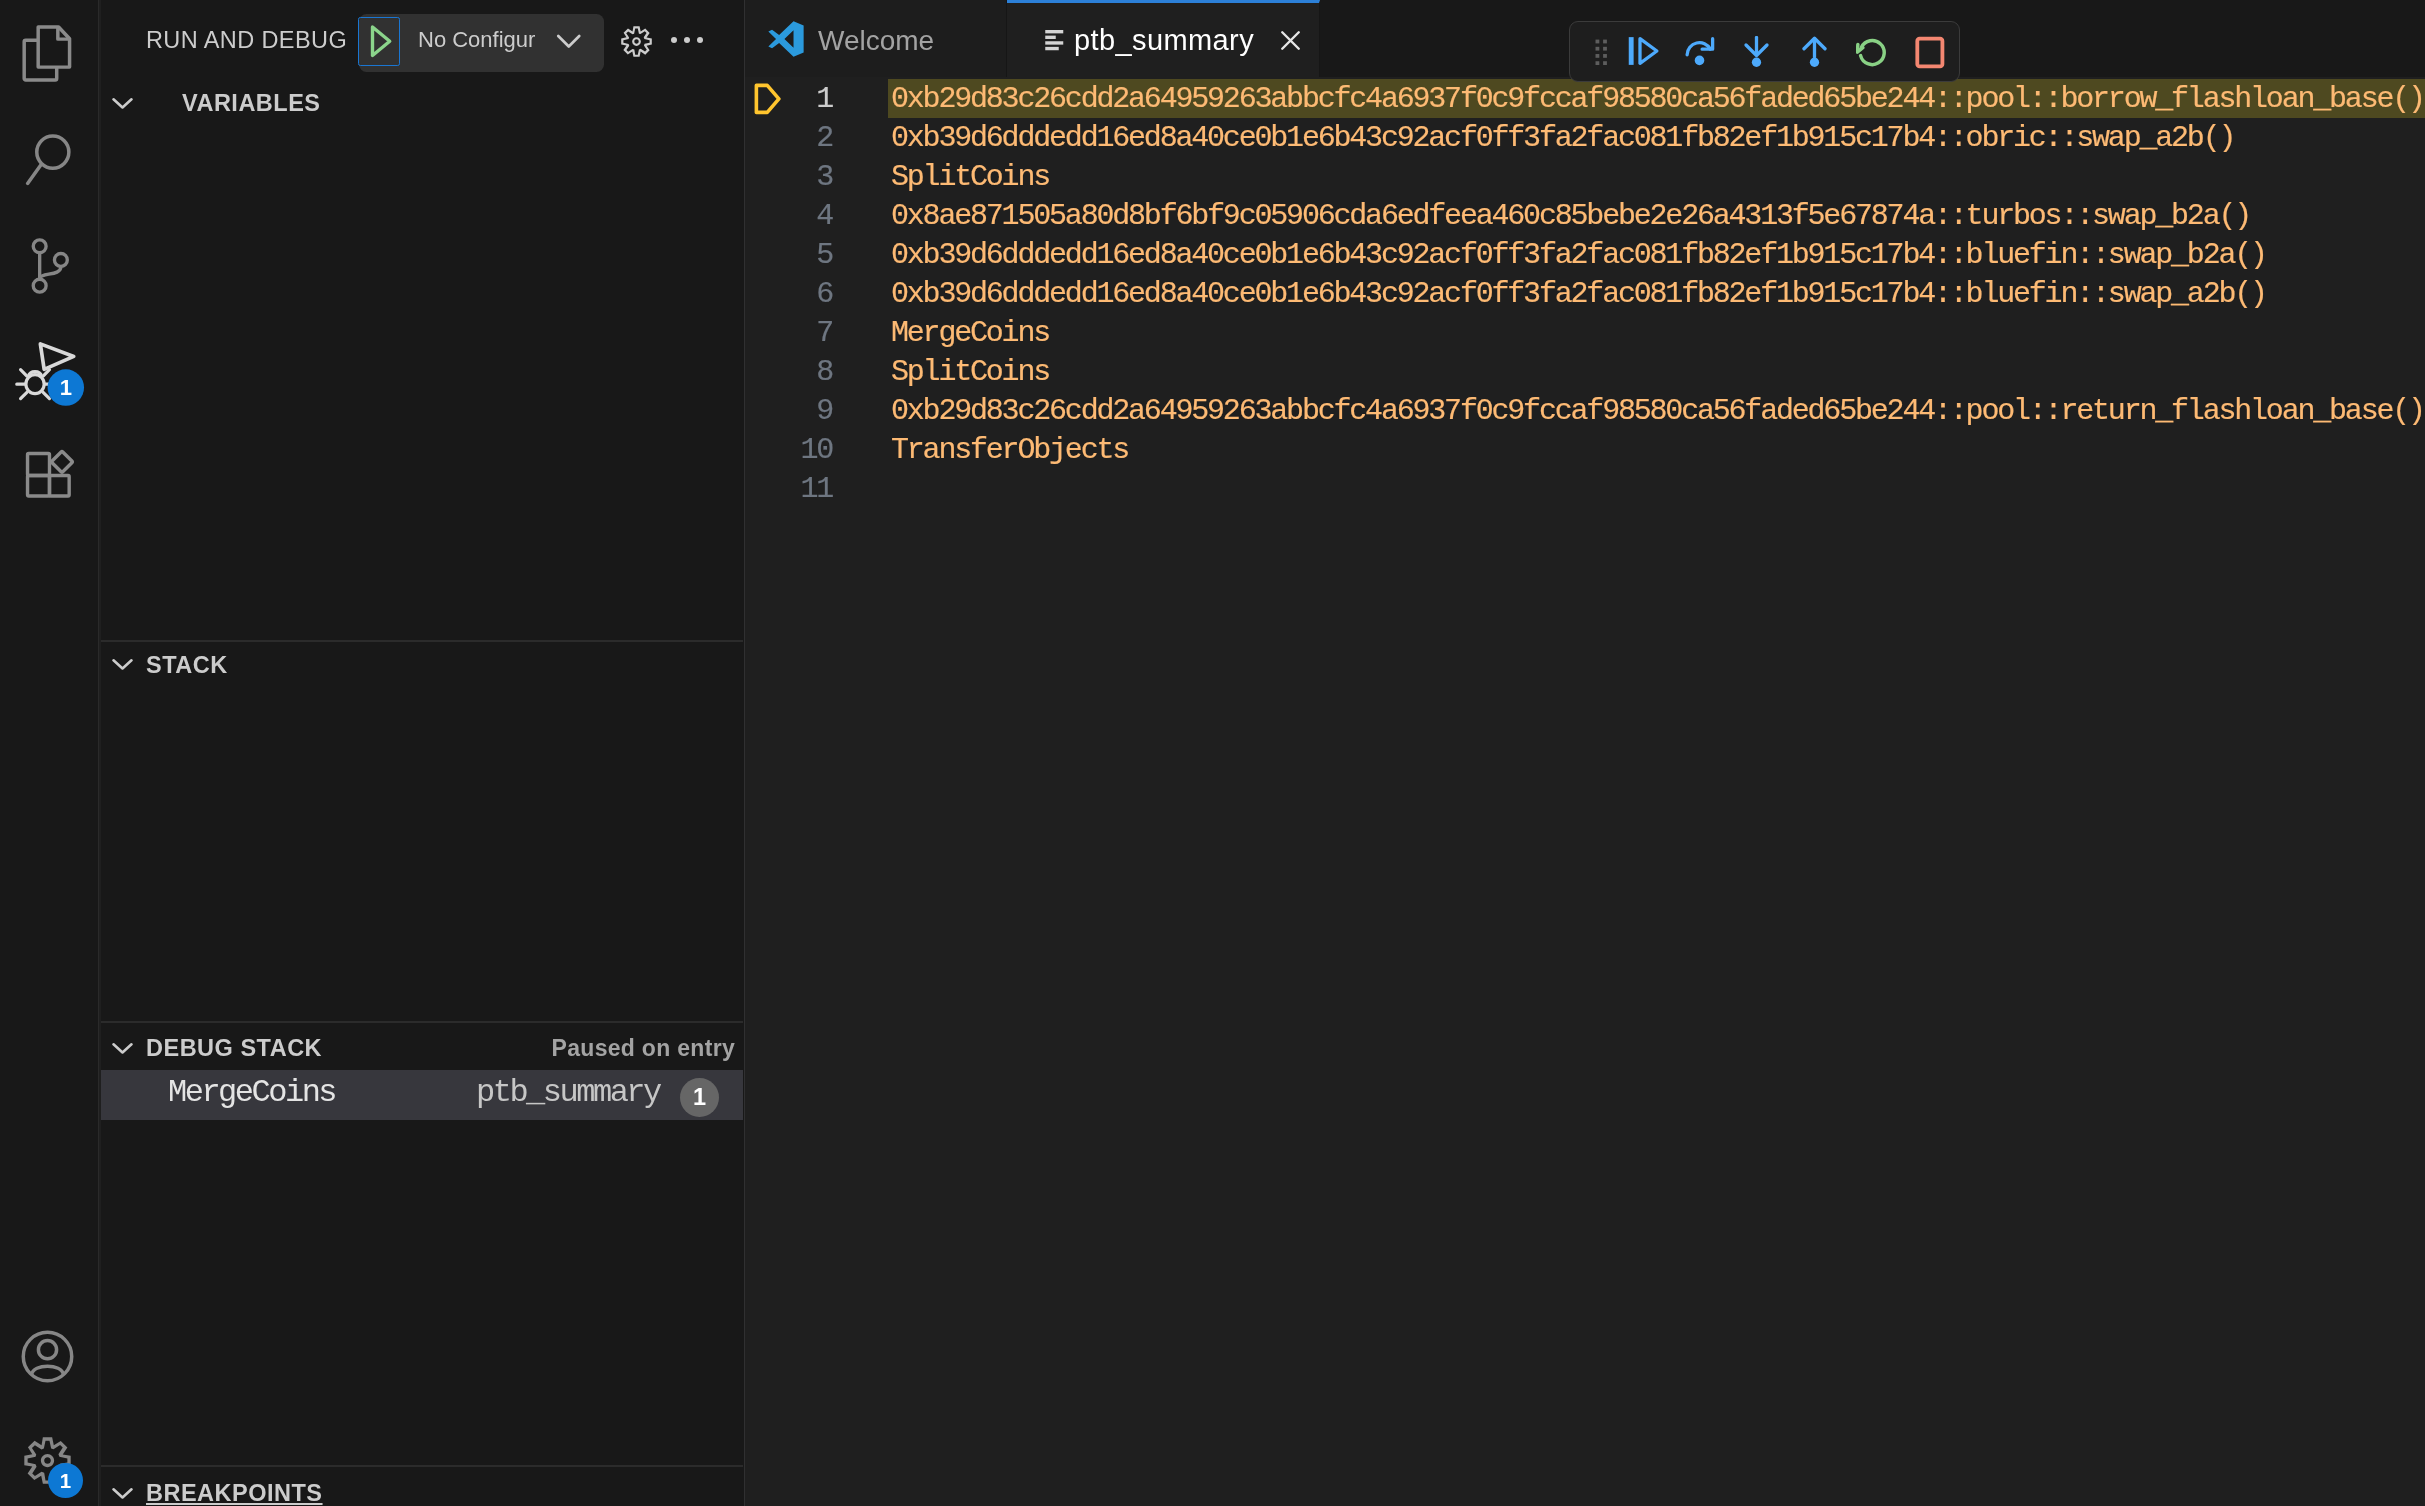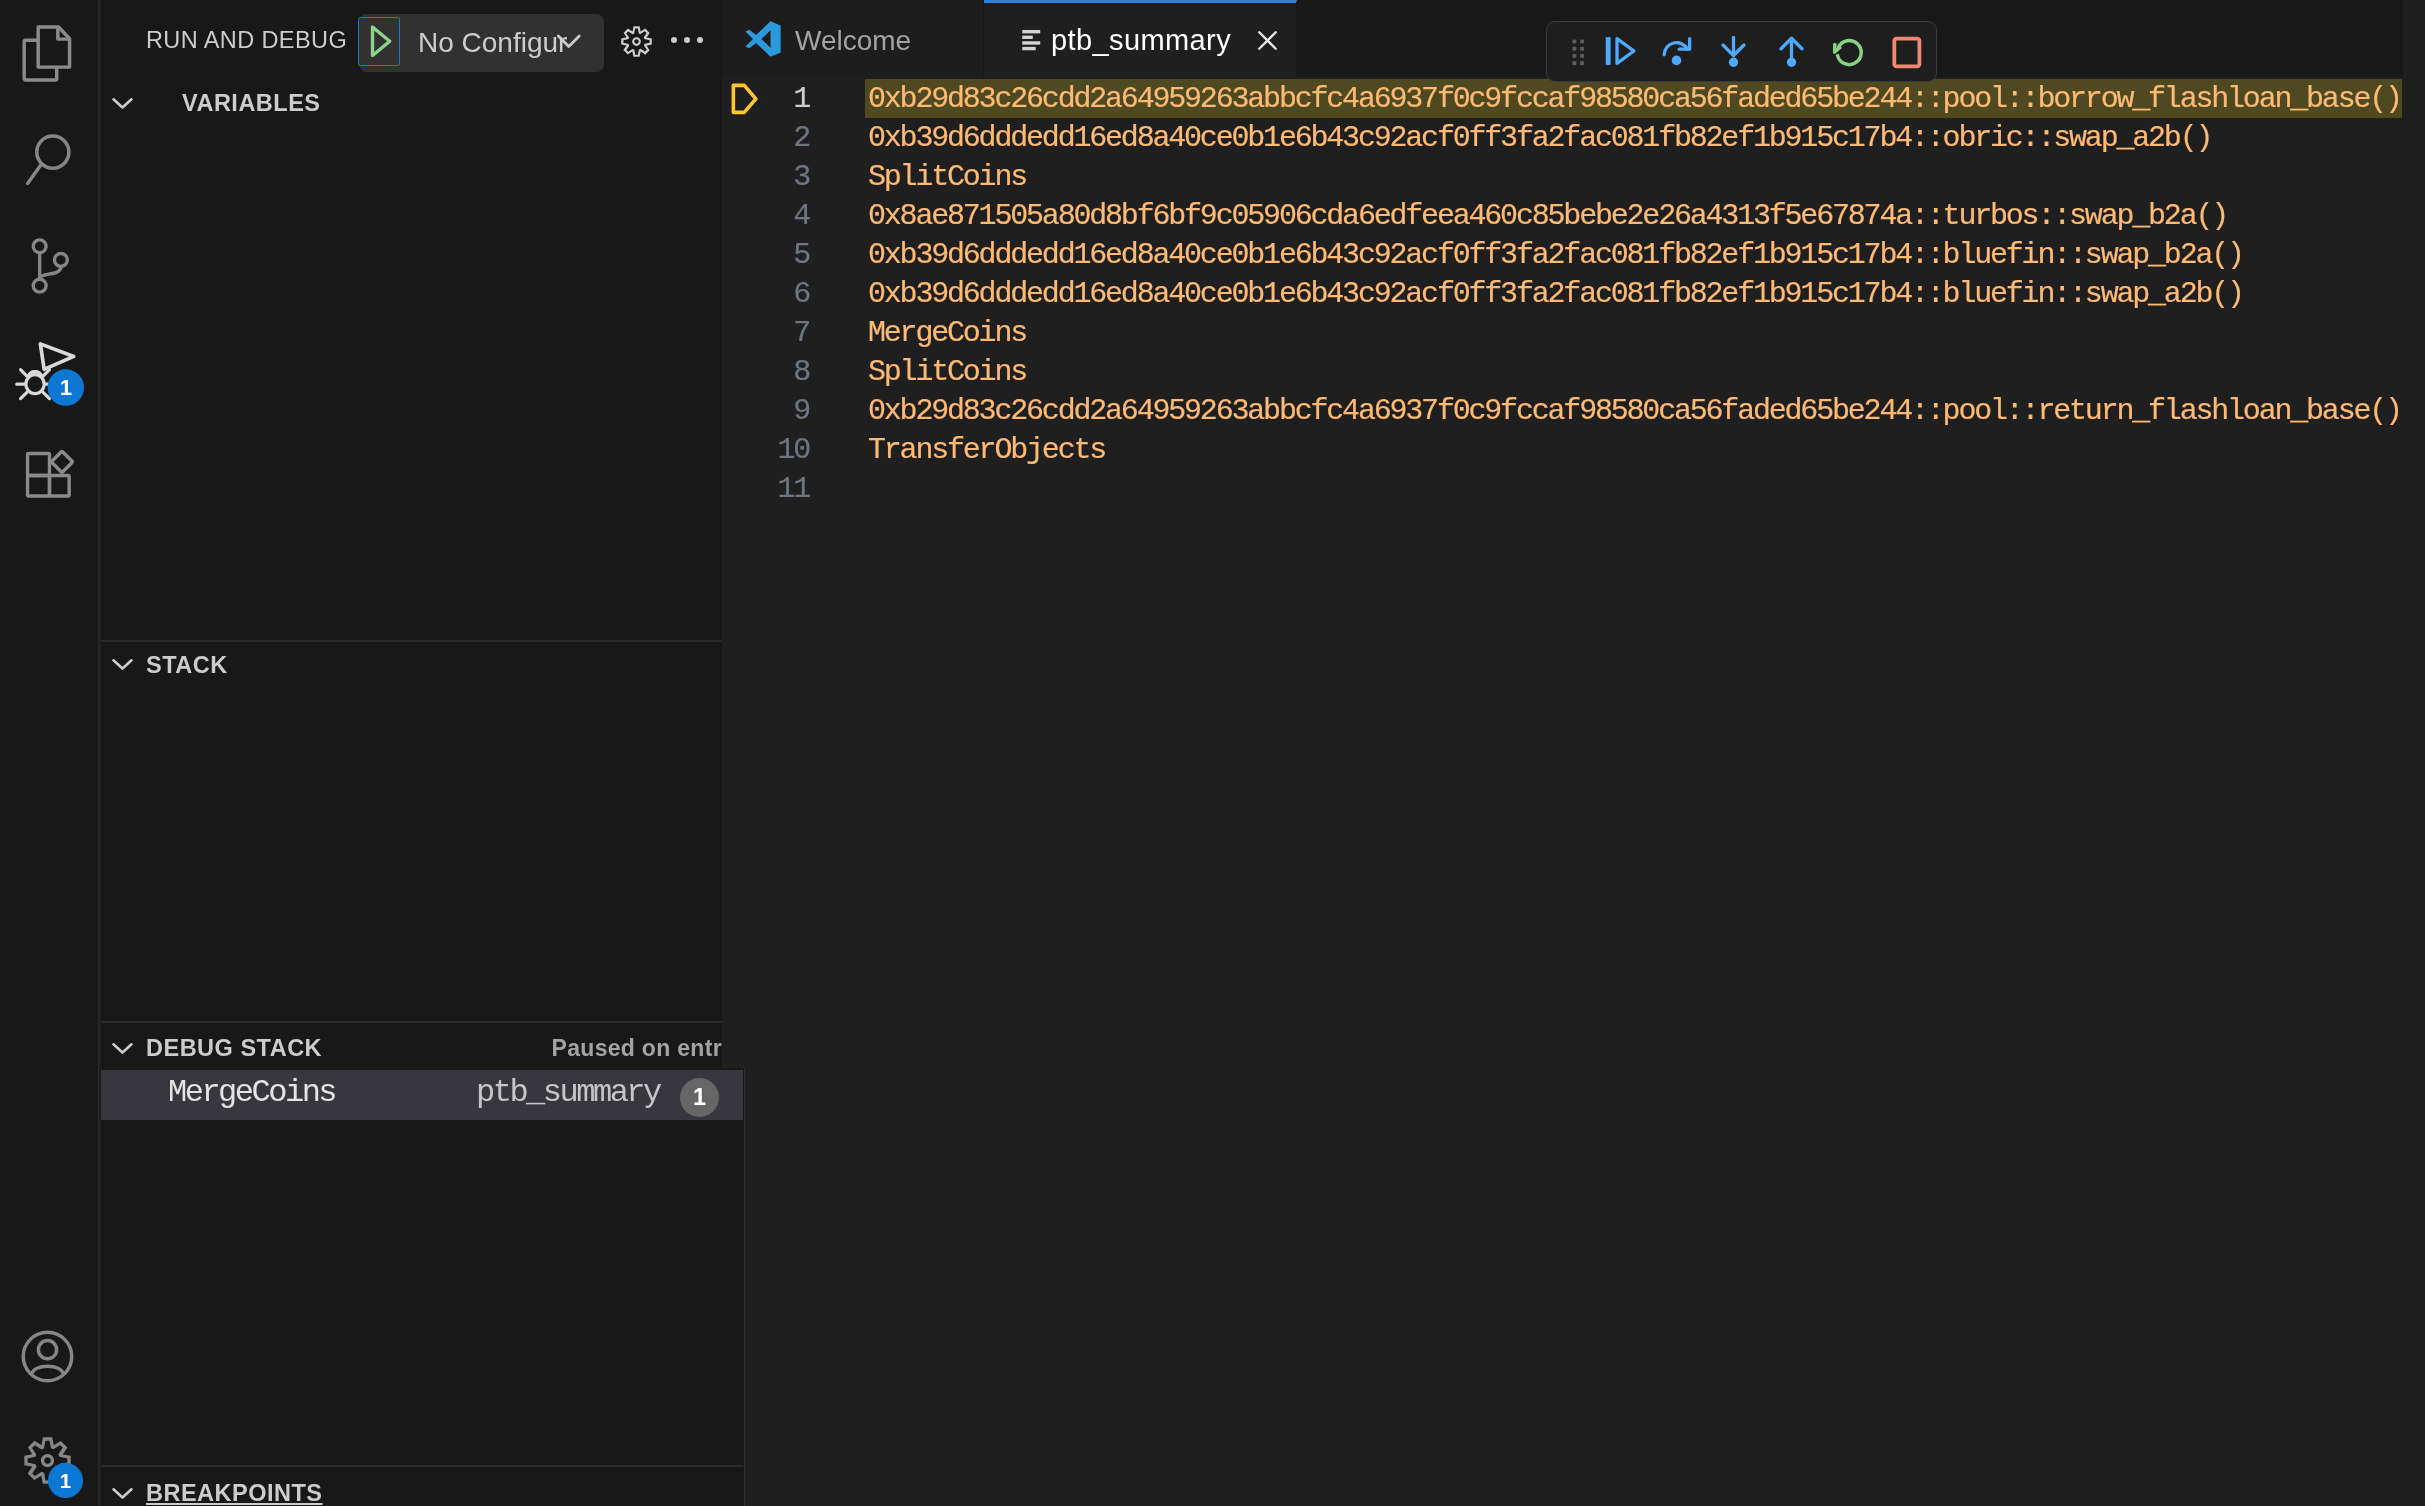--- a/index.html
+++ b/index.html
@@ -3,21 +3,21 @@
 <meta charset="utf-8">
 <style>
 * { margin:0; padding:0; box-sizing:border-box; }
 html,body { width:2426px; height:1506px; overflow:hidden; background:#1f1f1f;
   font-family:"Liberation Sans", sans-serif; }
 .abs { position:absolute; }
 #activity { position:absolute; left:0; top:0; width:99px; height:1506px;
   background:#181818; border-right:1.5px solid #2a2a2a; }
 #sidebar { position:absolute; left:101px; top:0; width:644px; height:1506px;
   background:#181818; border-right:1.5px solid #303031; }
-#editor { position:absolute; left:722px; top:0; width:1681px; height:1068px;
+#editor { position:absolute; left:745px; top:0; width:1681px; height:1068px;
   background:#1f1f1f; }
 .divider { position:absolute; left:0; width:642px; height:1.5px; background:#2b2b2b; }
 .sechdr { position:absolute; left:45px; color:#cccccc; font-weight:bold;
   font-size:23.5px; letter-spacing:0.5px; }
 .chev { position:absolute; }
 svg { display:block; }
 #tabbar { position:absolute; left:0; top:0; width:1681px; height:77px; background:#181818; }
 .tab { position:absolute; top:0; height:77px; }
 #codearea { position:absolute; left:0; top:77px; width:1681px; height:1429px; }
 #hl1 { position:absolute; left:143px; top:1.5px; width:1537px; height:39px; background:#4e4920; }
@@ -38,21 +38,21 @@
 </div>
 
 <div id="sidebar">
   <div class="abs" style="left:45px; top:27px; color:#cccccc; font-size:23.5px; letter-spacing:0.4px;">RUN AND DEBUG</div>
 
   <div class="abs" style="left:258px; top:13.7px; width:245px; height:58px; background:#313131; border-radius:7.6px;"></div>
   <div class="abs" style="left:257px; top:17.4px; width:42px; height:49px; border:1.9px solid #1a76d2; border-radius:2.3px;"></div>
   <svg class="abs" style="left:267px; top:24px;" width="27" height="39" viewBox="0 0 36 52">
     <path d="M 6 4 L 29 23 L 6 42 Z" fill="none" stroke="#8bd48b" stroke-width="4.5" stroke-linejoin="round"></path>
   </svg>
-  <div class="abs" style="left:317px; top:27px; color:#cccccc; font-size:28px;">No Configur</div>
+  <div class="abs" style="left:317px; top:27px; color:#cccccc; font-size:22px;">No Configur</div>
   <svg class="abs" style="left:455px; top:33px;" width="27" height="18" viewBox="0 0 36 24">
     <path d="M 3 4 L 17 18 L 31 4" fill="none" stroke="#cccccc" stroke-width="3.6" stroke-linejoin="round" stroke-linecap="round"></path>
   </svg>
   <svg class="abs" style="left:518px; top:23.5px;" width="35" height="35" viewBox="0 0 16 16">
     <path id="gearpath" fill="#cccccc" d="M9.1 4.4L8.6 2H7.4l-.5 2.4-.7.3-2-1.3-.9.8 1.3 2-.2.7-2.4.5v1.2l2.4.5.3.8-1.3 2 .8.8 2-1.3.8.3.4 2.3h1.2l.5-2.4.8-.3 2 1.3.8-.8-1.3-2 .3-.8 2.3-.4V7.4l-2.4-.5-.3-.8 1.3-2-.8-.8-2 1.3-.7-.2zM9.4 1l.5 2.4L12 2.1l2 2-1.4 2.1 2.4.4v2.8l-2.4.5L14 12l-2 2-2.1-1.4-.5 2.4H6.6l-.5-2.4L4 13.9l-2-2 1.4-2.1L1 9.4V6.6l2.4-.5L2.1 4l2-2 2.1 1.4.4-2.4h2.8zm.6 7c0 1.1-.9 2-2 2s-2-.9-2-2 .9-2 2-2 2 .9 2 2zM8 9c.6 0 1-.4 1-1s-.4-1-1-1-1 .4-1 1 .4 1 1 1z"></path>
   </svg>
   <div class="abs" style="left:570px; top:37px; width:6px; height:6px; border-radius:3px; background:#cccccc;"></div>
   <div class="abs" style="left:583px; top:37px; width:6px; height:6px; border-radius:3px; background:#cccccc;"></div>
   <div class="abs" style="left:596px; top:37px; width:6px; height:6px; border-radius:3px; background:#cccccc;"></div>
 

